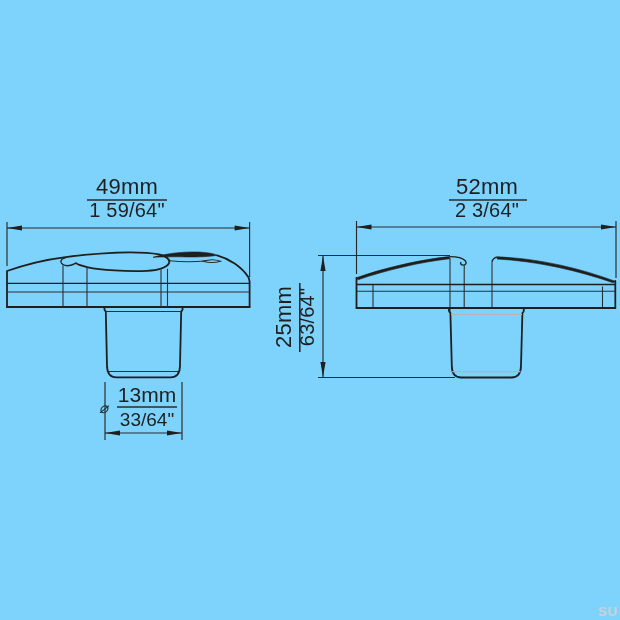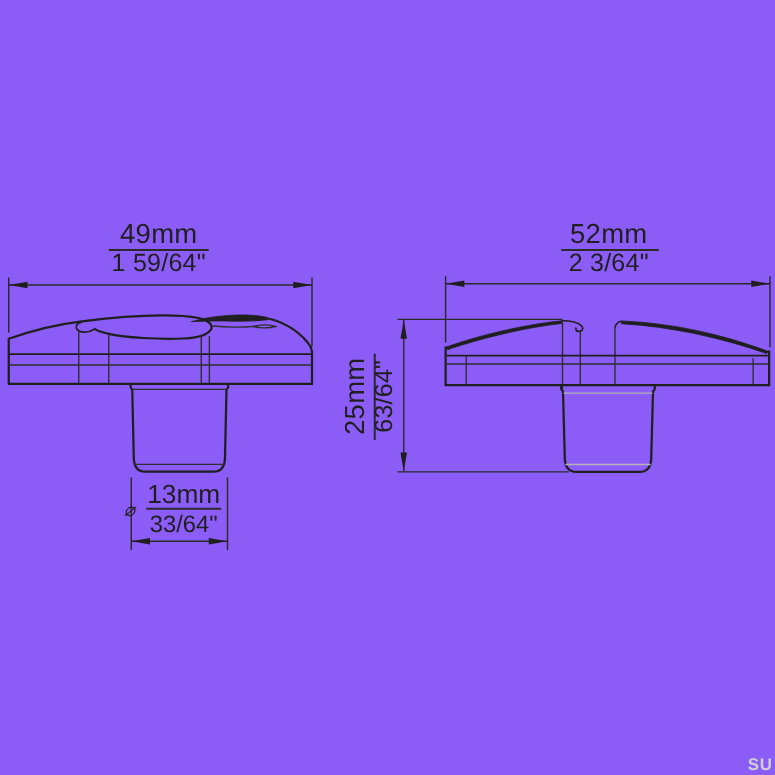--- a/index.html
+++ b/index.html
@@ -1,19 +1,19 @@
 <!DOCTYPE html>
 <html><head>
 <meta charset="utf-8">
 <style>
   html,body{margin:0;padding:0;background:#ffffff;}
   .stage{
     position:relative;
     width:620px;height:620px;
-    background:#8b5cf6;
+    background:#7dd3fc;
     overflow:hidden;
     font-family:"Liberation Sans", sans-serif;
   }
   svg{display:block;}
   
   .s-heavy{stroke:#1f1f1f;stroke-width:1.8;fill:none;stroke-linecap:round;stroke-linejoin:round;}
   .s-mid{stroke:#1f1f1f;stroke-width:1.35;fill:none;stroke-linecap:butt;}
   .s-thin{stroke:#2e2e2e;stroke-width:1.1;fill:none;}
   .s-dim{stroke:#2a2a2a;stroke-width:1.15;fill:none;}
   .s-frac{stroke:#2a2a2a;stroke-width:1.6;fill:none;}

